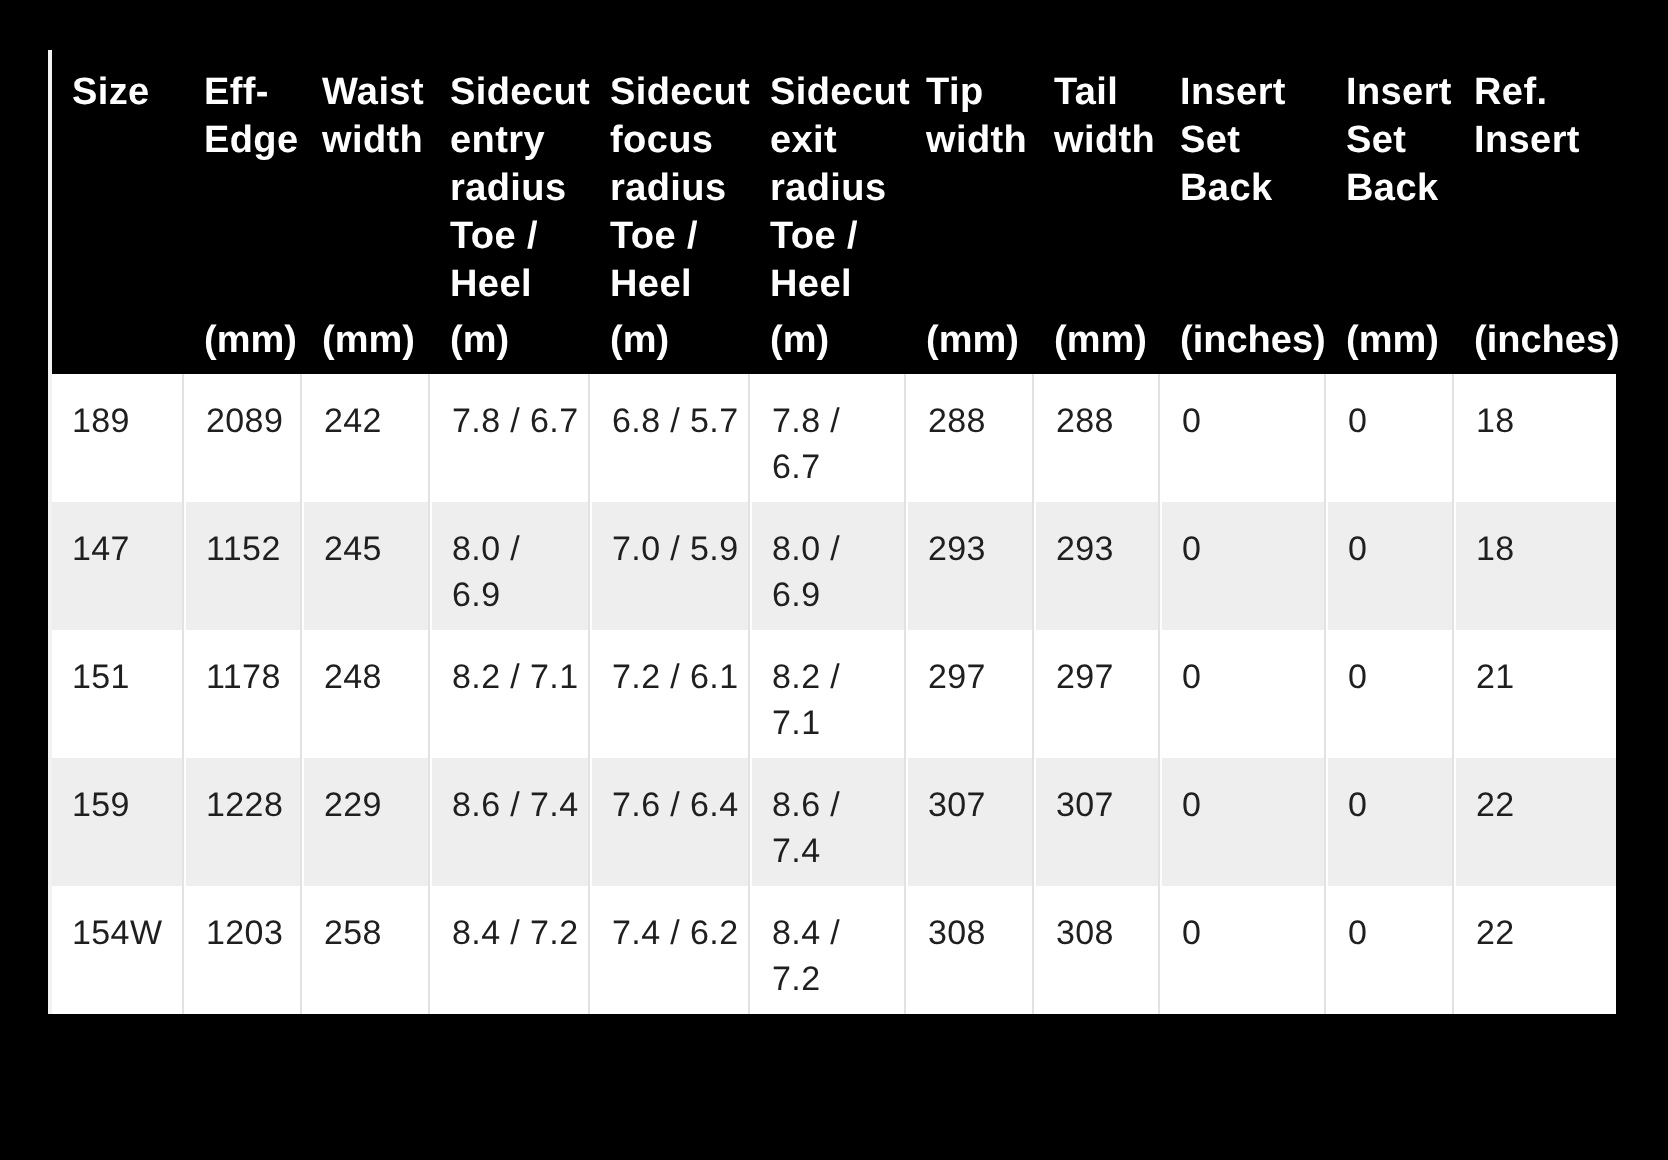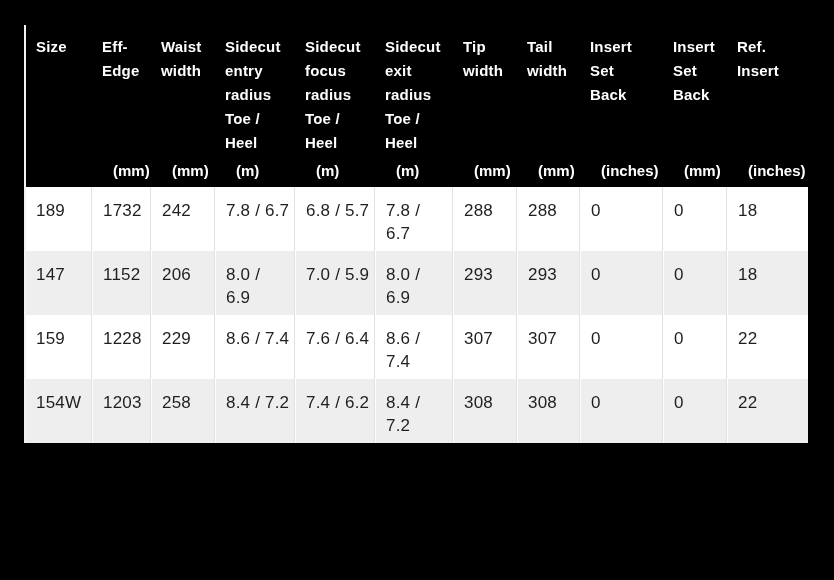--- a/index.html
+++ b/index.html
@@ -34,38 +34,38 @@
   col.c8 { width: 83px; }
   col.c9 { width: 64px; }
   col.c10 { width: 81px; }
 
   thead th {
     padding: 0;
     text-align: left;
     vertical-align: top;
     background: #000000;
     color: #ffffff;
-    font-size: 15px;
+    font-size: 19px;
     font-weight: bold;
   }
   .th-inner {
     position: relative;
     height: 162px;
     box-sizing: border-box;
     padding: 10px 4px 0 10px;
   }
   .th-label {
     display: block;
     white-space: pre-line;
     line-height: 24px;
     letter-spacing: 0.2px;
   }
   .th-unit {
     position: absolute;
-    left: 21px;
+    left: 10px;
     bottom: 7px;
     line-height: 18px;
     white-space: nowrap;
     text-align: center;
   }
 
   tbody td {
     box-sizing: border-box;
     vertical-align: top;
     padding: 12px 4px 6px 10px;
@@ -194,45 +194,58 @@
               <span class="th-label">Ref.
 Insert</span>
               <span class="th-unit">(inches)</span>
             </div>
           </th>
         </tr>
     </thead>
     <tbody id="tbody">
         <tr>
           <td>189</td>
-          <td>1732</td>
+          <td>2089</td>
           <td>242</td>
           <td>7.8 / 6.7</td>
           <td>6.8 / 5.7</td>
           <td>7.8 / 6.7</td>
           <td>288</td>
           <td>288</td>
           <td>0</td>
           <td>0</td>
           <td>18</td>
         </tr>
         <tr>
           <td>147</td>
           <td>1152</td>
-          <td>206</td>
+          <td>245</td>
           <td>8.0 /
 6.9</td>
           <td>7.0 / 5.9</td>
           <td>8.0 /
 6.9</td>
           <td>293</td>
           <td>293</td>
           <td>0</td>
           <td>0</td>
           <td>18</td>
+        </tr>
+        <tr>
+          <td>151</td>
+          <td>1178</td>
+          <td>248</td>
+          <td>8.2 / 7.1</td>
+          <td>7.2 / 6.1</td>
+          <td>8.2 / 7.1</td>
+          <td>297</td>
+          <td>297</td>
+          <td>0</td>
+          <td>0</td>
+          <td>21</td>
         </tr>
         <tr>
           <td>159</td>
           <td>1228</td>
           <td>229</td>
           <td>8.6 / 7.4</td>
           <td>7.6 / 6.4</td>
           <td>8.6 / 7.4</td>
           <td>307</td>
           <td>307</td>

